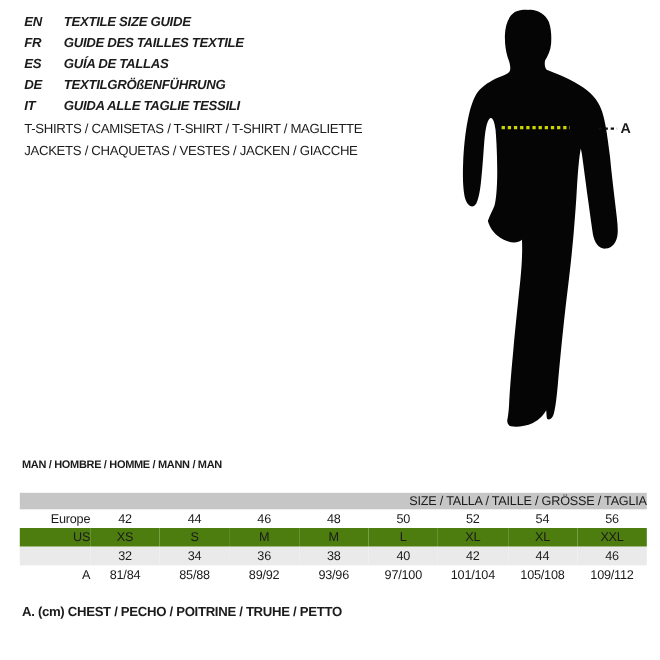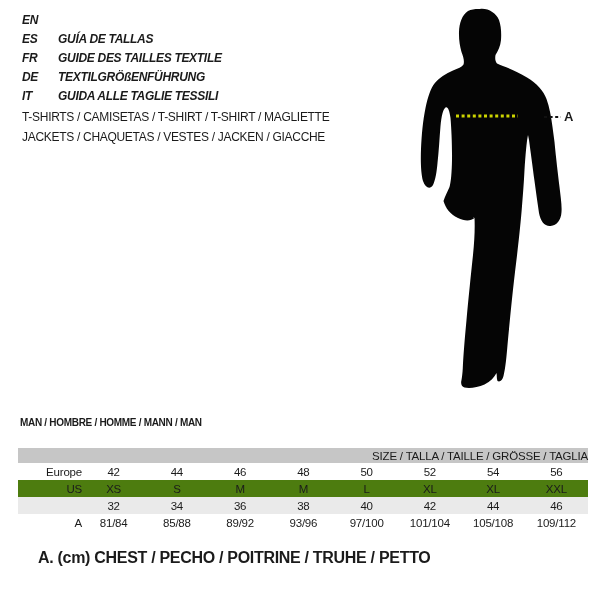--- a/index.html
+++ b/index.html
@@ -26,36 +26,37 @@
   
   .size-table-wrap{left:18px;top:448px;width:570px;}
   table.size-table{width:570px;border-collapse:collapse;table-layout:fixed;
     font-size:11.5px;letter-spacing:-0.2px;}
   table.size-table th{
     text-align:right;font-weight:normal;padding:0 0 0 4px;height:15px;
   }
   table.size-table td{height:17px;text-align:center;padding:0;}
   table.size-table td.row-label{text-align:right;padding-left:4px;}
   
-  .footnote{left:38px;top:549px;font-weight:bold;font-size:16px;letter-spacing:-0.3px;}
+  .footnote{left:20px;top:549px;font-weight:bold;font-size:12px;letter-spacing:-0.3px;}
 </style>
 </head>
 <body>
 
 <div class="abs lang-list">
   <div class="lang-row">
     <span class="lang-code">EN</span>
+    <span class="lang-text">TEXTILE SIZE GUIDE</span>
+  </div>
+  <div class="lang-row">
+    <span class="lang-code">FR</span>
+    <span class="lang-text">GUIDE DES TAILLES TEXTILE</span>
   </div>
   <div class="lang-row">
     <span class="lang-code">ES</span>
     <span class="lang-text">GUÍA DE TALLAS</span>
-  </div>
-  <div class="lang-row">
-    <span class="lang-code">FR</span>
-    <span class="lang-text">GUIDE DES TAILLES TEXTILE</span>
   </div>
   <div class="lang-row">
     <span class="lang-code">DE</span>
     <span class="lang-text">TEXTILGRÖßENFÜHRUNG</span>
   </div>
   <div class="lang-row">
     <span class="lang-code">IT</span>
     <span class="lang-text">GUIDA ALLE TAGLIE TESSILI</span>
   </div>
 </div>

